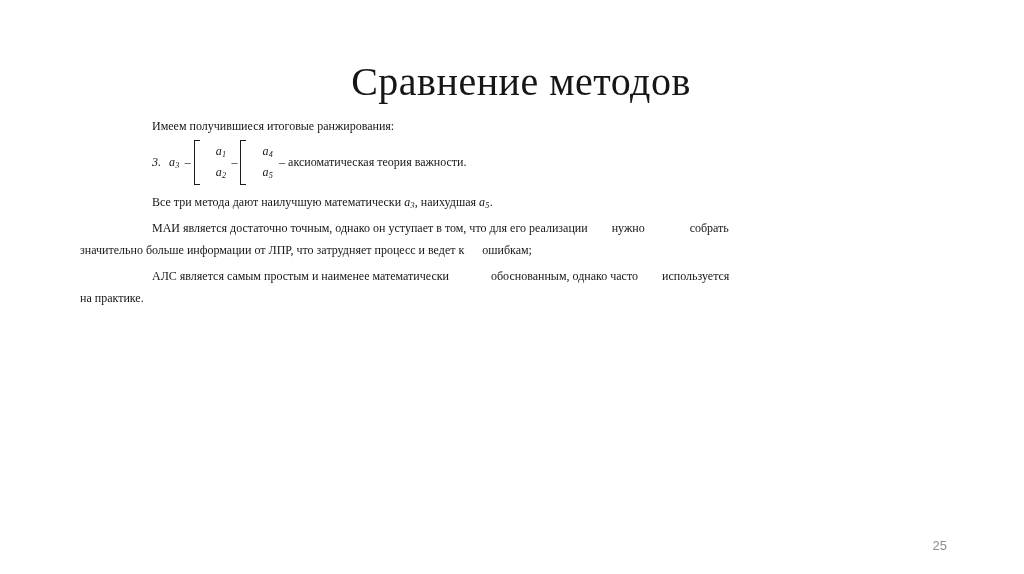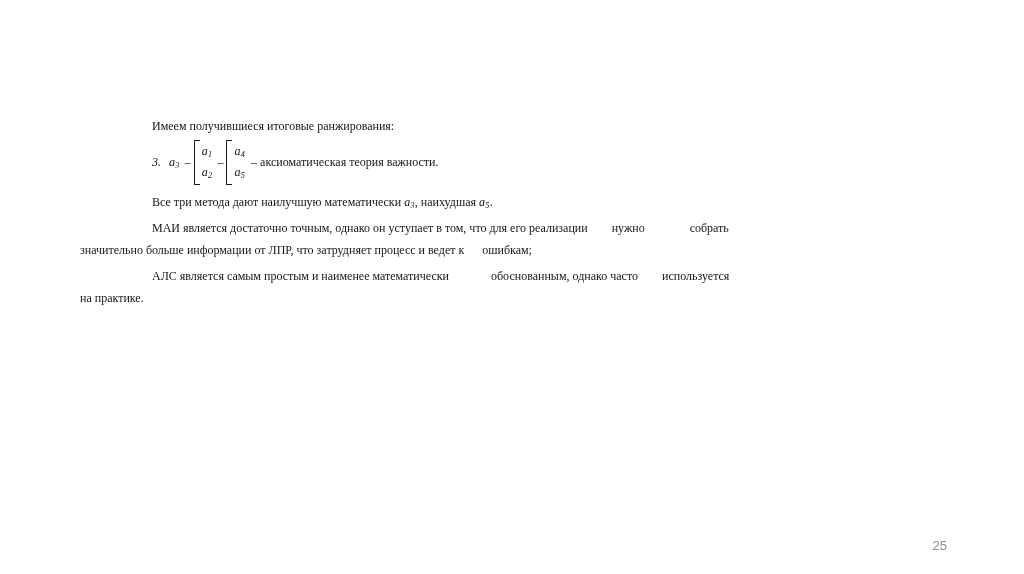--- a/index.html
+++ b/index.html
@@ -63,37 +63,38 @@
     border-left: 1.6px solid #1c1c1c;
     border-top: 1.6px solid #1c1c1c;
     border-bottom: 1.6px solid #1c1c1c;
     box-sizing: border-box;
   }
   .stack {
     display: flex;
     flex-direction: column;
     justify-content: center;
     line-height: 21px;
-    margin-left: 2px;
+    margin-left: 16px;
   }
   .formula-tail { margin-left: 6px; }
   .page-number {
     position: absolute;
     top: 538px;
     right: 77px;
     font-family: Liberation Sans, sans-serif;
     font-size: 13px;
     color: #8d8d8d;
   }
 </style>
 </head>
 <body>
 
 <div class="slide">
 
+  <h1 class="title">Сравнение методов</h1>
 
   <div class="body">
 
     <p class="para indent">Имеем получившиеся итоговые ранжирования:</p>
 
 
 
     <div class="para formula-row">
       <span class="it num">3.</span>
       <span class="math">a<sub>3</sub></span>

